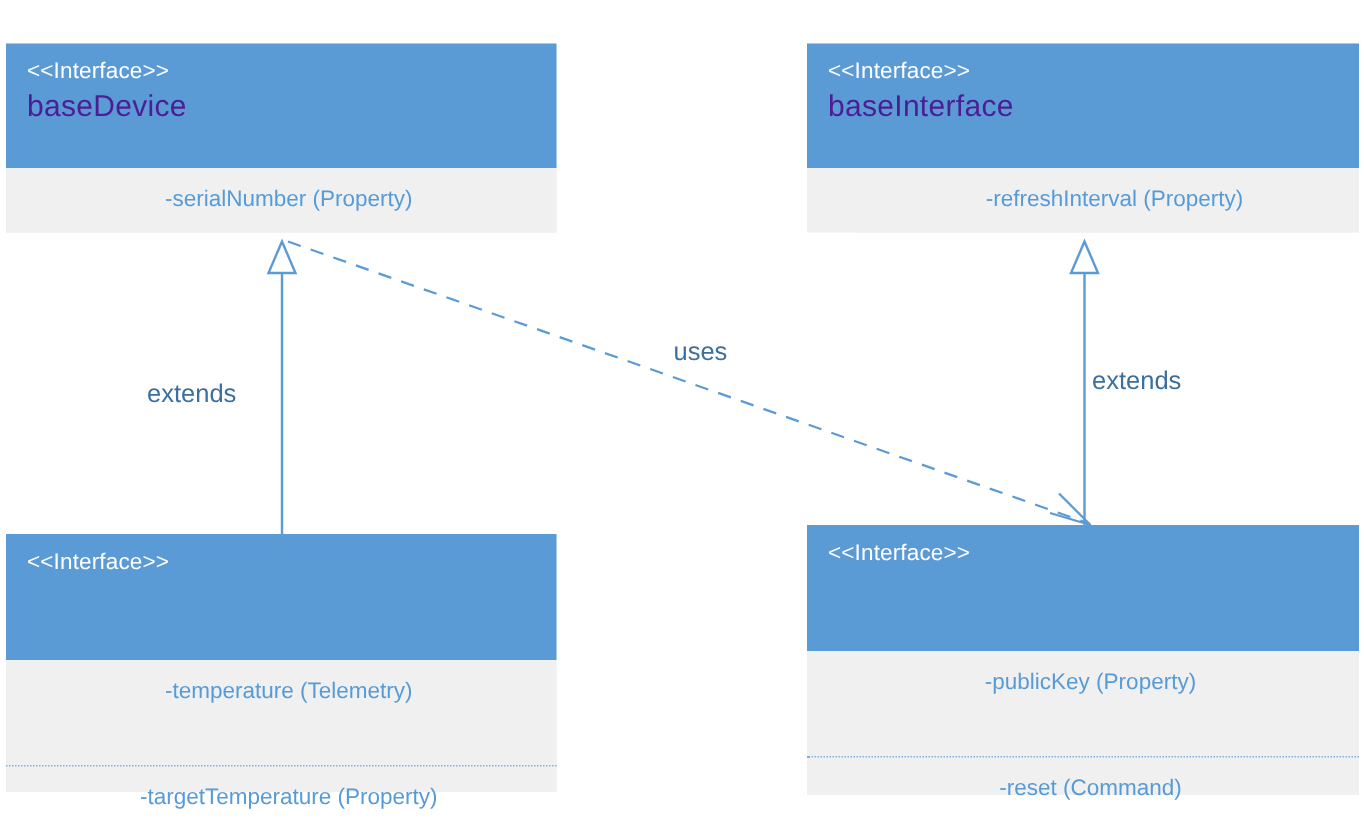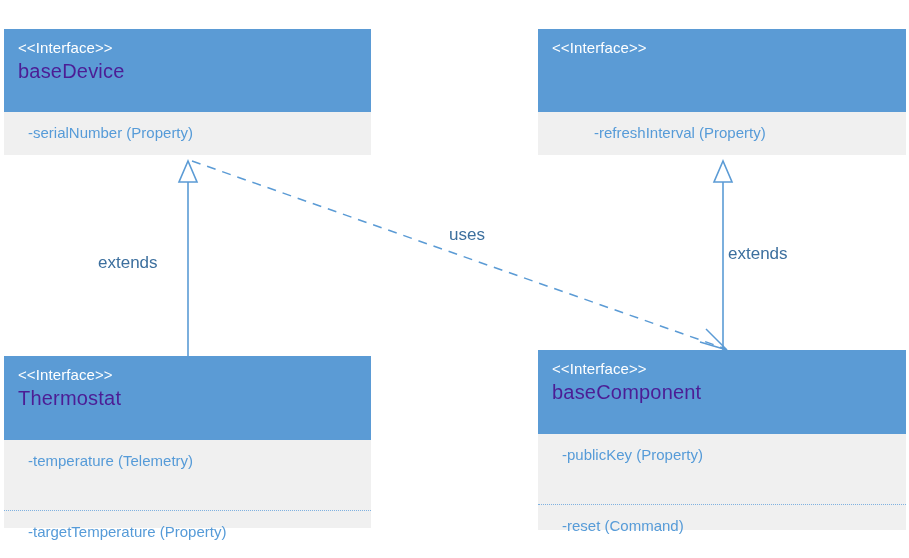--- a/index.html
+++ b/index.html
@@ -47,20 +47,21 @@
     background: #f0f0f0;
     box-sizing: border-box;
   }
   .uml-attr {
     font-size: 15px;
     line-height: 20px;
     color: #569bd8;
     padding: 11px 14px 11px 24px;
     white-space: nowrap;
     box-sizing: border-box;
+    text-align: center;
   }
   .uml-attr + .uml-attr {
     border-top: 1px dotted #7fb1e0;
     margin-top: 28px;
   }
 
   
   #connectors {
     position: absolute;
     left: 0;
@@ -108,41 +109,40 @@
       <div class="uml-name">baseDevice</div>
     </div>
     <div class="uml-body" style="height:43px;">
       <div class="uml-attr">-serialNumber (Property)</div>
     </div>
   </div>
 
   <div class="uml-box" style="left:538px; top:29px; width:368px; height:126px;">
     <div class="uml-header" style="height:83px;">
       <div class="uml-stereotype">&lt;&lt;Interface&gt;&gt;</div>
+      <div class="uml-name">baseInterface</div>
     </div>
     <div class="uml-body" style="height:43px;margin-left:32px;">
       <div class="uml-attr">-refreshInterval (Property)</div>
     </div>
   </div>
 
   <div class="uml-box" style="left:4px; top:356px; width:367px; height:172px;">
     <div class="uml-header" style="height:84px;">
       <div class="uml-stereotype">&lt;&lt;Interface&gt;&gt;</div>
-      <div class="uml-name">Thermostat</div>
     </div>
     <div class="uml-body" style="height:88px;">
       <div class="uml-attr">-temperature (Telemetry)</div>
       <div class="uml-attr">-targetTemperature (Property)</div>
     </div>
   </div>
 
   <div class="uml-box" style="left:538px; top:350px; width:368px; height:172px;">
     <div class="uml-header" style="height:84px;">
       <div class="uml-stereotype">&lt;&lt;Interface&gt;&gt;</div>
-      <div class="uml-name">baseComponent</div>
     </div>
     <div class="uml-body" style="height:96px;">
       <div class="uml-attr">-publicKey (Property)</div>
       <div class="uml-attr">-reset (Command)</div>
     </div>
   </div>
 
   <div class="edge-label" style="left:98px; top:253px;">extends</div>
 
   <div class="edge-label" style="left:728px; top:244px;">extends</div>

